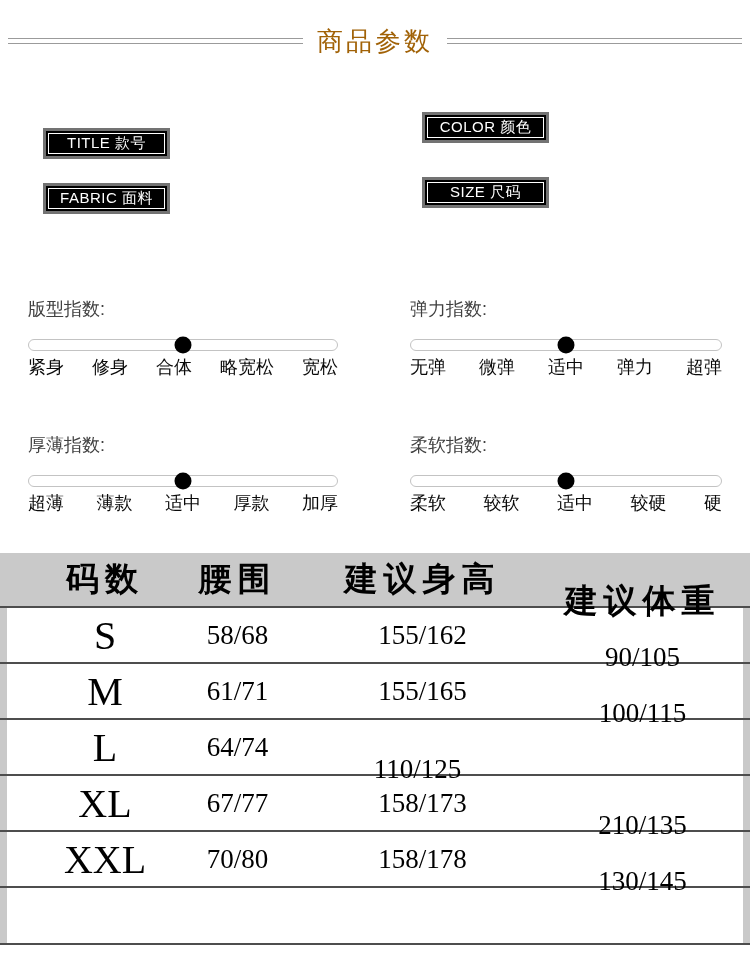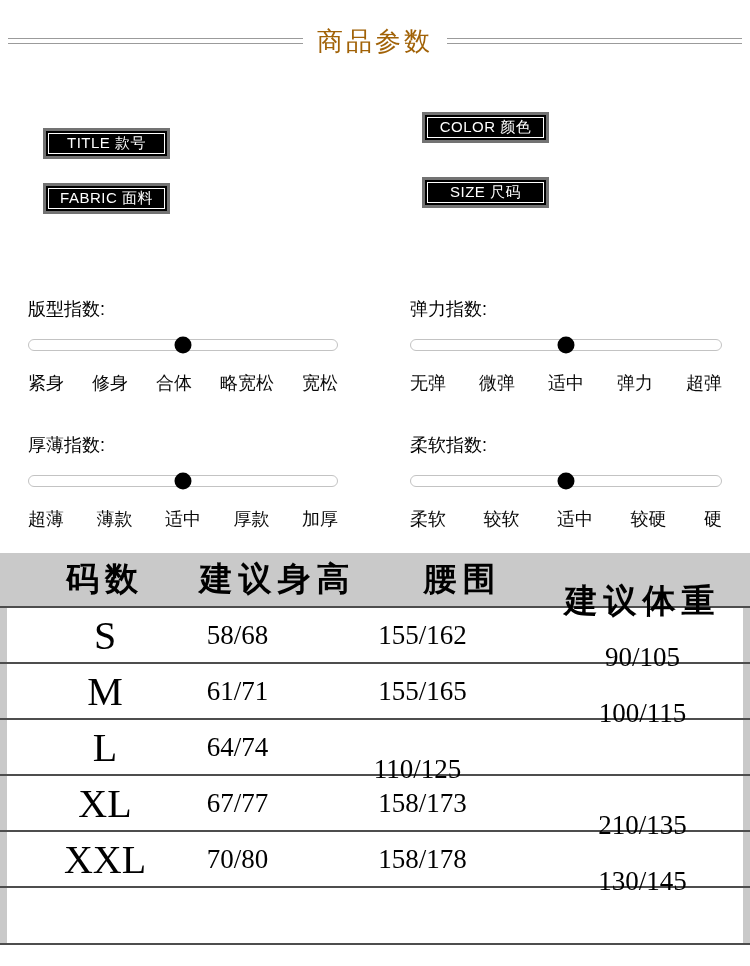--- a/index.html
+++ b/index.html
@@ -23,26 +23,26 @@
   .badge.b-color  { left:422px; top:112px; }
   .badge.b-fabric { left:43px;  top:183px; }
   .badge.b-size   { left:422px; top:177px; }
 
   
   .sg { position:absolute; }
   .sg.g0 { left:28px;  top:297px; width:310px; }
   .sg.g1 { left:410px; top:297px; width:312px; }
   .sg.g2 { left:28px;  top:433px; width:310px; }
   .sg.g3 { left:410px; top:433px; width:312px; }
-  .sg-title { font-size:18px; height:23px; color:#000000; }
+  .sg-title { font-size:18px; height:23px; color:#404040; }
   .track { position:relative; margin-top:19px; height:12px; background:#fff;
            border:1px solid #c3c3c3; border-radius:7px; }
   .dot { position:absolute; top:50%; left:50%; width:17px; height:17px;
          background:#000; border-radius:50%; transform:translate(-50%,-50%); }
-  .s-labels { display:flex; justify-content:space-between; margin-top:20px;
+  .s-labels { display:flex; justify-content:space-between; margin-top:4px;
               font-size:18px; color:#0a0a0a; white-space:nowrap; }
 
   
   .tbl { position:absolute; top:553px; left:0; width:750px;
          font-family:"Liberation Serif","DejaVu Serif",serif; }
   .strip { position:absolute; top:0; width:7px; height:392px; background:#c9c9c9; z-index:0; }
   .strip.l { left:0; } .strip.r { right:0; }
   .t-row { position:relative; z-index:1; display:flex; border-bottom:2px solid #4d4d4d; }
   .t-head  { height:55px; background:#c9c9c9; font-weight:bold; }
   .t-data  { height:56px; background:transparent; }
@@ -124,22 +124,22 @@
       <span>硬</span>
     </div>
   </div>
 
   <div class="tbl">
     <div class="strip l"></div>
     <div class="strip r"></div>
 
     <div class="t-row t-head">
       <div class="t-c c0">码数</div>
+      <div class="t-c c1">腰围</div>
       <div class="t-c c2">建议身高</div>
-      <div class="t-c c1">腰围</div>
       <div class="t-c c3">建议体重</div>
     </div>
 
     <div class="t-row t-data">
       <div class="t-c c0">S</div>
       <div class="t-c c1">58/68</div>
       <div class="t-c c2">155/162</div>
       <div class="t-c c3">90/105</div>
     </div>
 

